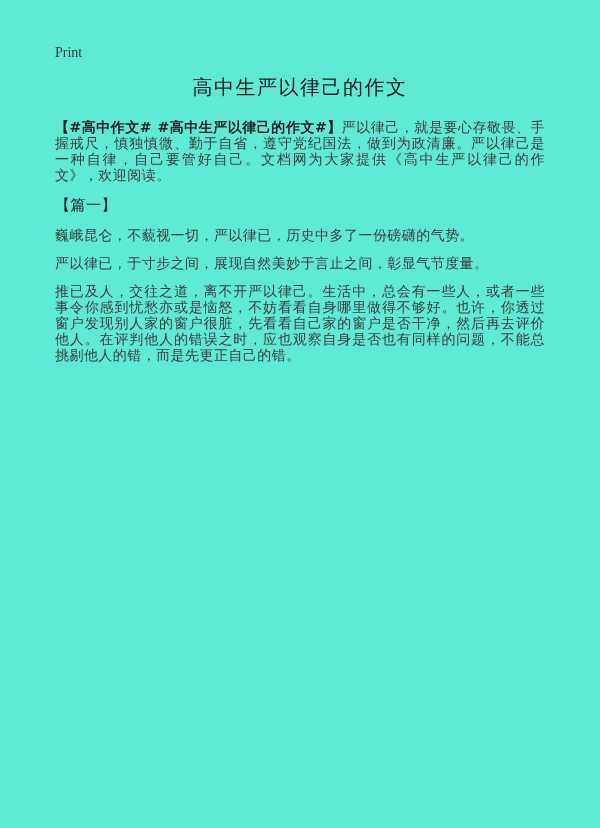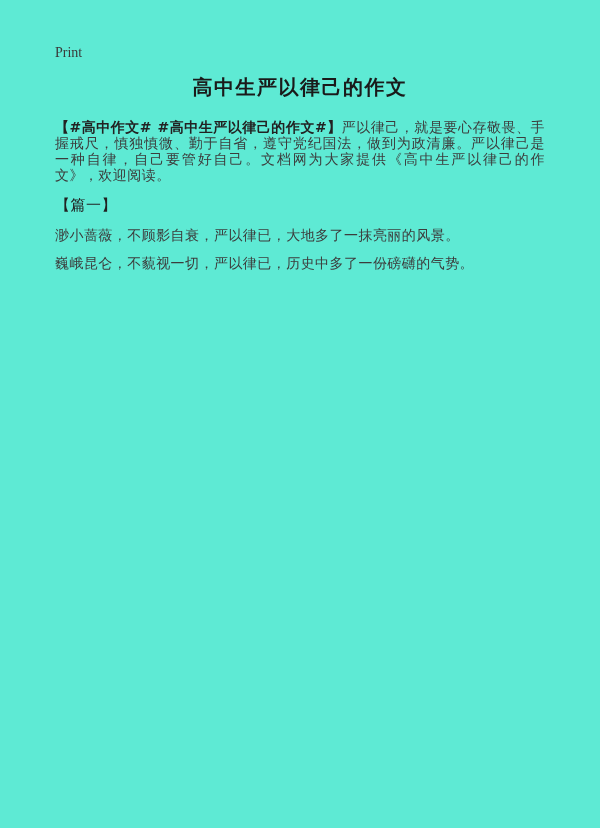--- a/index.html
+++ b/index.html
@@ -22,21 +22,21 @@
     font-size: 14px;
     line-height: 16px;
     color: #3a3a3a;
     display: inline-block;
   }
   .doc-title {
     margin: 13px 0 0 0;
     text-align: center;
     font-size: 20px;
     line-height: 26px;
-    font-weight: 700;
+    font-weight: 400;
     color: #1a1a1a;
     letter-spacing: 1.5px;
   }
   .para {
     margin: 12px 0 0 0;
     font-size: 14px;
     line-height: 16px;
     color: #3c3c3c;
     letter-spacing: 0.45px;
     text-align: justify;
@@ -64,16 +64,17 @@
 <div class="page">
 
   <span class="print-link">Print</span>
 
   <h1 class="doc-title">高中生严以律己的作文</h1>
 
   <p class="para intro"><span class="lead-bold">【#高中作文# #高中生严以律己的作文#】</span><span>严以律己，就是要心存敬畏、手握戒尺，慎独慎微、勤于自省，遵守党纪国法，做到为政清廉。严以律己是一种自律，自己要管好自己。文档网为大家提供《高中生严以律己的作文》，欢迎阅读。</span></p>
 
   <h2 class="section-heading">【篇一】</h2>
 
-  <p class="para">渺小蔷薇，不顾影自衰，严以律已，大地多了一抹亮丽的风景。</p>
   <p class="para">巍峨昆仑，不藐视一切，严以律已，历史中多了一份磅礴的气势。</p>
+  <p class="para">严以律已，于寸步之间，展现自然美妙于言止之间，彰显气节度量。</p>
+  <p class="para">推已及人，交往之道，离不开严以律己。生活中，总会有一些人，或者一些事令你感到忧愁亦或是恼怒，不妨看看自身哪里做得不够好。也许，你透过窗户发现别人家的窗户很脏，先看看自己家的窗户是否干净，然后再去评价他人。在评判他人的错误之时，应也观察自身是否也有同样的问题，不能总挑剔他人的错，而是先更正自己的错。</p>
 
 </div>
 
 </body></html>

